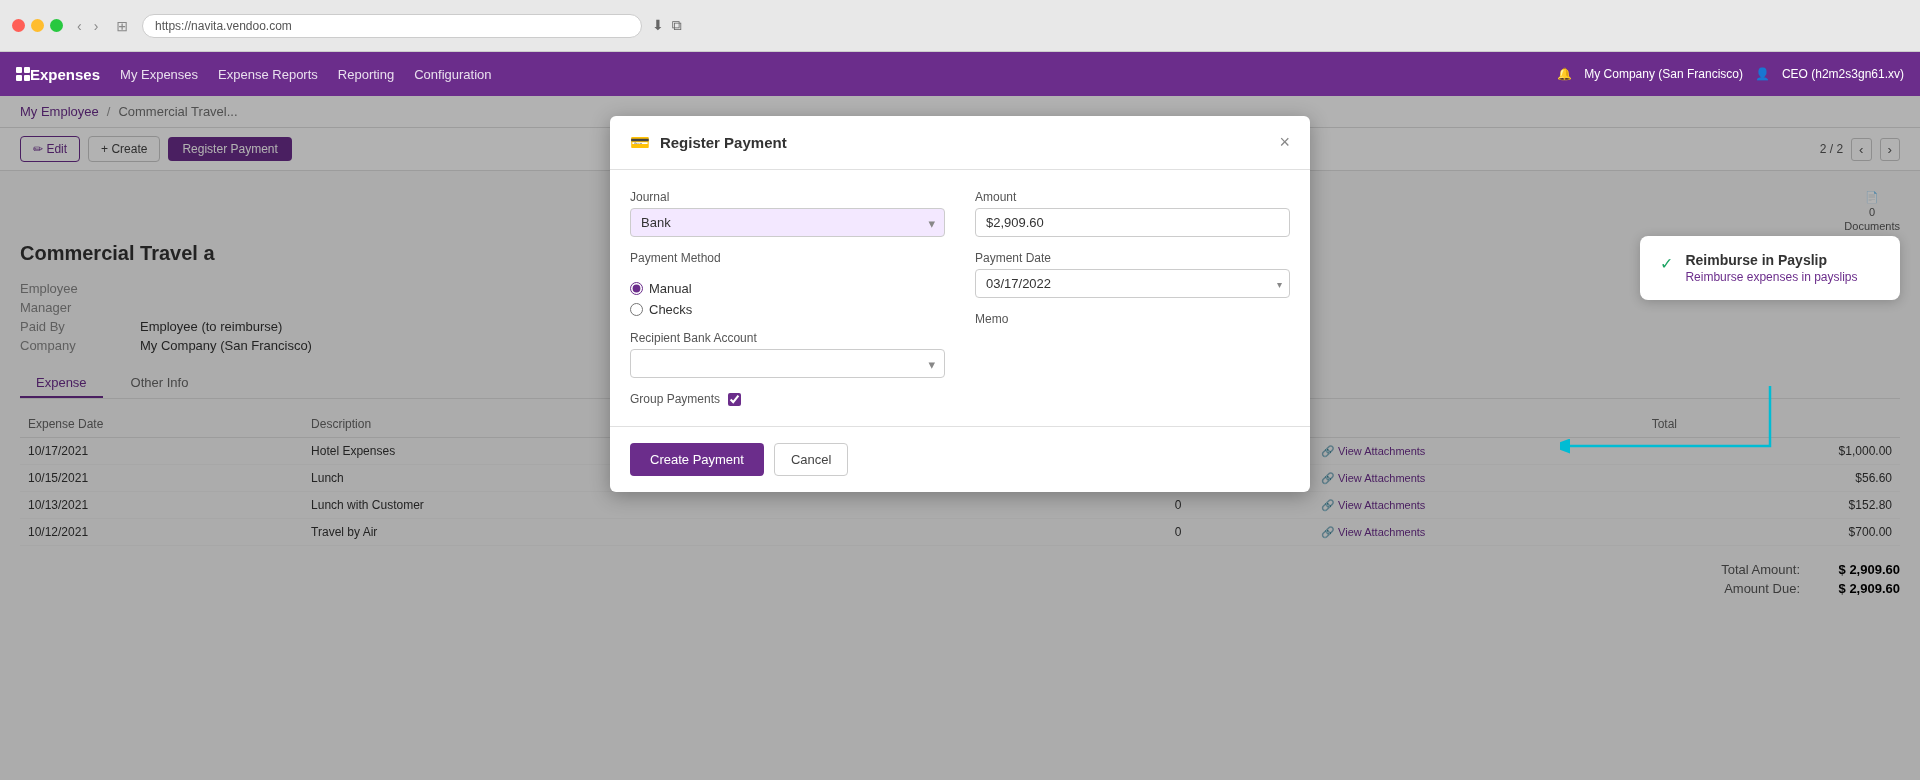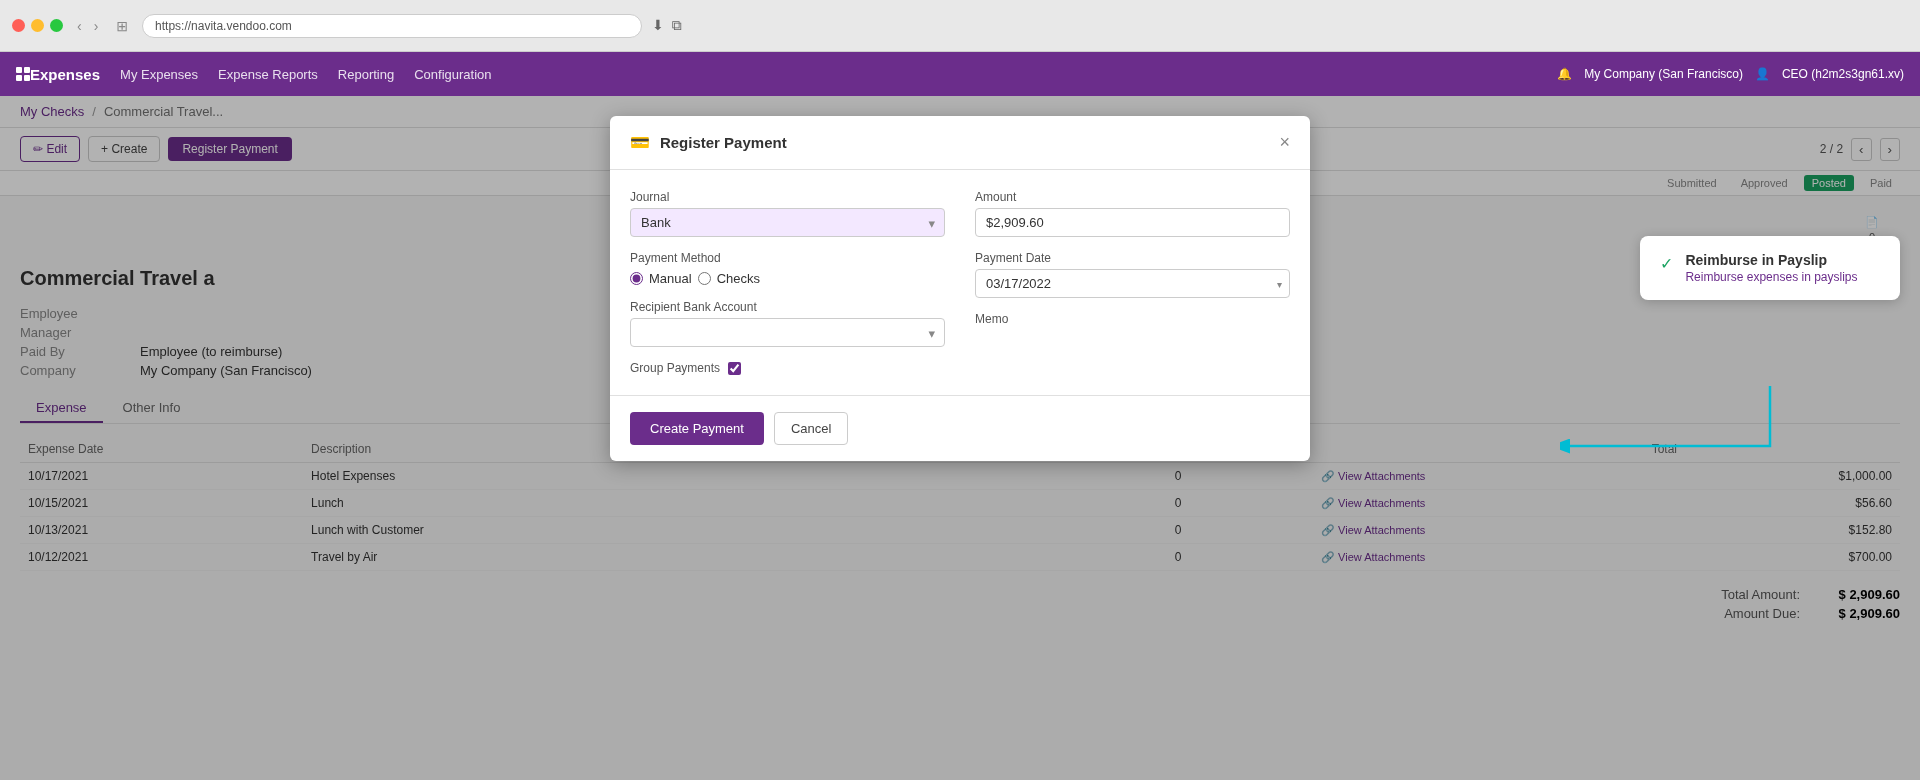--- a/index.html
+++ b/index.html
@@ -127,21 +127,21 @@
       padding: 6px 10px;
       font-size: 13px;
       color: #333;
       background: white;
     }
     .form-control.highlighted { background: #f3e8ff; border-color: #ccc; }
     .select-wrapper { position: relative; }
     .select-wrapper select { width: 100%; appearance: none; }
     .select-arrow { position: absolute; right: 10px; top: 50%; transform: translateY(-50%); color: #888; pointer-events: none; }
 
-    .radio-group { display: flex; flex-direction: row; gap: 6px; margin-top: 2px; }
+    .radio-group { display: flex; flex-direction: column; gap: 6px; margin-top: 12px; justify-content: space-between; }
     .radio-item { display: flex; align-items: center; gap: 6px; font-size: 13px; color: #333; }
     .radio-item input { accent-color: #6b2d8b; }
     .date-input-wrapper { position: relative; flex: 1; }
     .date-input-wrapper input { width: 100%; }
     .date-arrow { position: absolute; right: 8px; top: 50%; transform: translateY(-50%); color: #888; font-size: 10px; }
 
     .checkbox-row { display: flex; align-items: center; gap: 8px; font-size: 13px; color: #333; margin-top: 4px; }
     .checkbox-row input { accent-color: #6b2d8b; }
 
     
@@ -151,21 +151,21 @@
     
     .page-body { padding: 20px; position: relative; }
 
     
     .report-title { font-size: 20px; font-weight: 600; color: #333; margin-bottom: 16px; }
     .report-meta { display: grid; grid-template-columns: 120px 1fr; gap: 4px 0; font-size: 13px; margin-bottom: 16px; }
     .meta-label { color: #888; font-weight: 500; }
     .meta-value { color: #333; }
 
     
-    .tabs { display: flex; gap: 4px; border-bottom: 1px solid #e0e0e0; margin-bottom: 12px; }
+    .tabs { display: flex; gap: 12px; border-bottom: 1px solid #e0e0e0; margin-bottom: 12px; }
     .tab { padding: 6px 16px; cursor: pointer; font-size: 13px; color: #666; border-bottom: 2px solid transparent; }
     .tab.active { color: #6b2d8b; border-bottom-color: #6b2d8b; font-weight: 500; }
 
     
     .expense-table { width: 100%; border-collapse: collapse; font-size: 12px; }
     .expense-table th { text-align: left; padding: 6px 8px; color: #666; font-weight: 500; border-bottom: 1px solid #e0e0e0; }
     .expense-table td { padding: 6px 8px; border-bottom: 1px solid #f0f0f0; color: #333; }
     .expense-table td.amount { text-align: right; }
     .view-attach { color: #6b2d8b; font-size: 11px; text-decoration: none; display: flex; align-items: center; gap: 3px; }
 
@@ -251,42 +251,36 @@
     <span>🔔</span>
     <span>My Company (San Francisco)</span>
     <span>👤</span>
     <span>CEO (h2m2s3gn61.xv)</span>
   </div>
 </div>
 
 <div class="page-wrapper">
 
   <div class="breadcrumb-bar">
-    <a class="breadcrumb-link">My Checks</a>
+    <a class="breadcrumb-link">My Employee</a>
     <span class="breadcrumb-sep">/</span>
     <span class="breadcrumb-current">Commercial Travel...</span>
   </div>
 
   <div class="toolbar">
     <button class="btn-edit">✏ Edit</button>
     <button class="btn-create">+ Create</button>
     <button class="btn-register">Register Payment</button>
     <div class="toolbar-right">
       <span>2 / 2</span>
       <button class="nav-arrow">‹</button>
       <button class="nav-arrow">›</button>
     </div>
   </div>
 
-  <div class="status-bar">
-    <span class="status-badge">Submitted</span>
-    <span class="status-badge">Approved</span>
-    <span class="status-badge posted">Posted</span>
-    <span class="status-badge">Paid</span>
-  </div>
 
   <div class="page-body">
 
     <div style="display:flex; justify-content:flex-end; margin-bottom:10px;">
       <div style="display:flex;flex-direction:column;align-items:center;gap:2px;font-size:11px;color:#555;">
         <span>📄</span>
         <span>0</span>
         <span>Documents</span>
       </div>
     </div>

